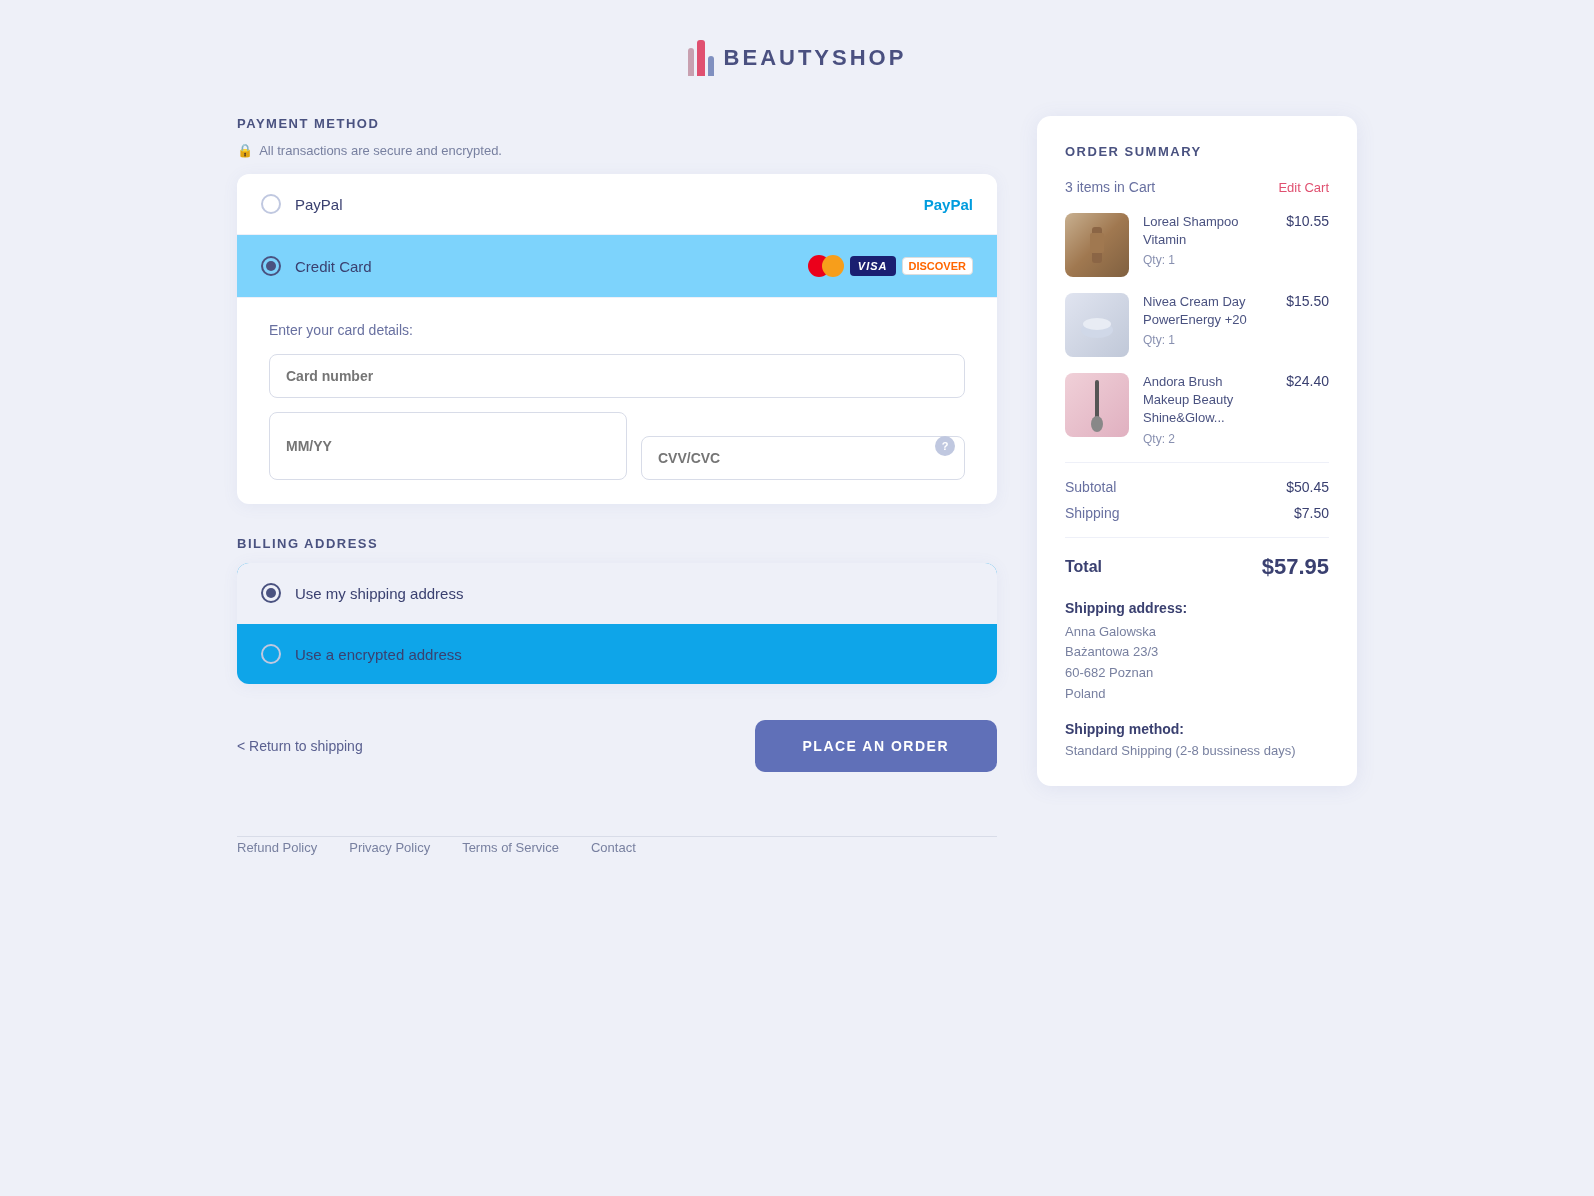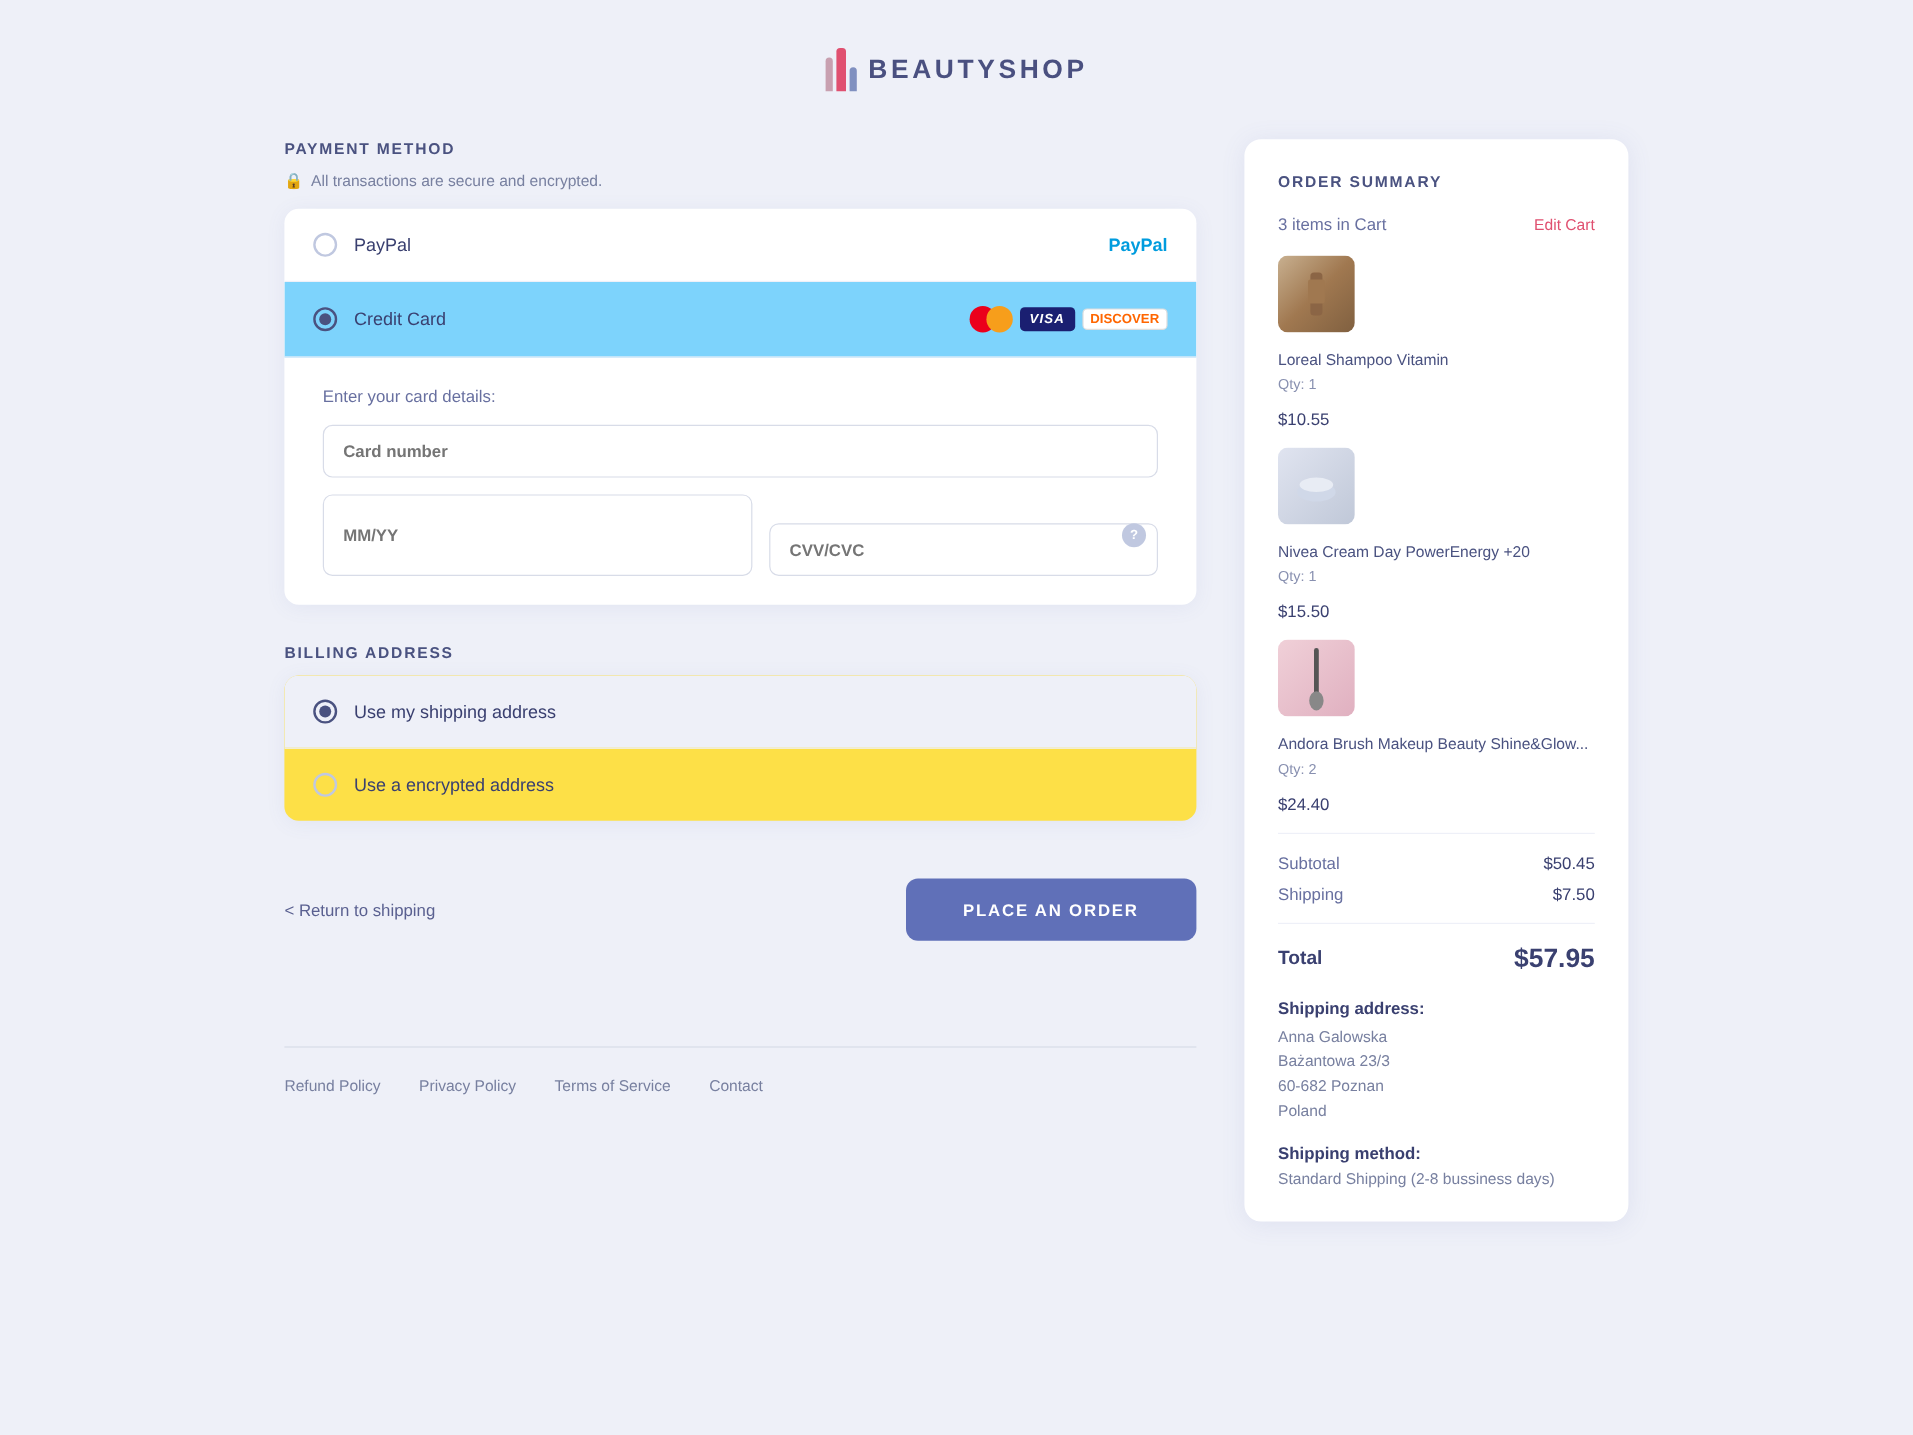--- a/index.html
+++ b/index.html
@@ -256,24 +256,24 @@
       font-size: 11px;
       font-weight: 700;
       display: flex;
       align-items: center;
       justify-content: center;
       cursor: pointer;
     }
 
     
     .billing-card {
-      background: #fde047;
+      background: #0ea5e9;
       border-radius: 12px;
       overflow: hidden;
-      margin-bottom: 32px;
+      margin-bottom: 20px;
       box-shadow: 0 2px 16px rgba(100,110,180,0.08);
     }
     .billing-option {
       display: flex;
       align-items: center;
       padding: 20px 24px;
       cursor: pointer;
     }
     .billing-option + .billing-option {
       border-top: 1px solid #eef0f8;
@@ -307,22 +307,22 @@
       padding: 18px 48px;
       font-size: 14px;
       font-weight: 700;
       letter-spacing: 1.5px;
       cursor: pointer;
       text-transform: uppercase;
     }
 
     
     .footer {
-      margin-top: 72px;
-      padding-top: 24px;
+      margin-top: 48px;
+      padding-top: 3px;
       border-top: 1px solid #d8dce8;
       display: flex;
       gap: 32px;
     }
     .footer a {
       font-size: 13px;
       color: #7880a0;
       text-decoration: none;
       cursor: pointer;
     }
@@ -356,21 +356,20 @@
       font-size: 13px;
       color: #e05070;
       text-decoration: none;
       cursor: pointer;
     }
 
     .order-item {
       display: flex;
       gap: 14px;
       margin-bottom: 16px;
-      flex-direction: column;
     }
     .item-thumb {
       width: 64px;
       height: 64px;
       border-radius: 8px;
       flex-shrink: 0;
       overflow: hidden;
     }
     .thumb-shampoo {
       background: linear-gradient(135deg, #c8b090 0%, #a07850 50%, #806040 100%);

